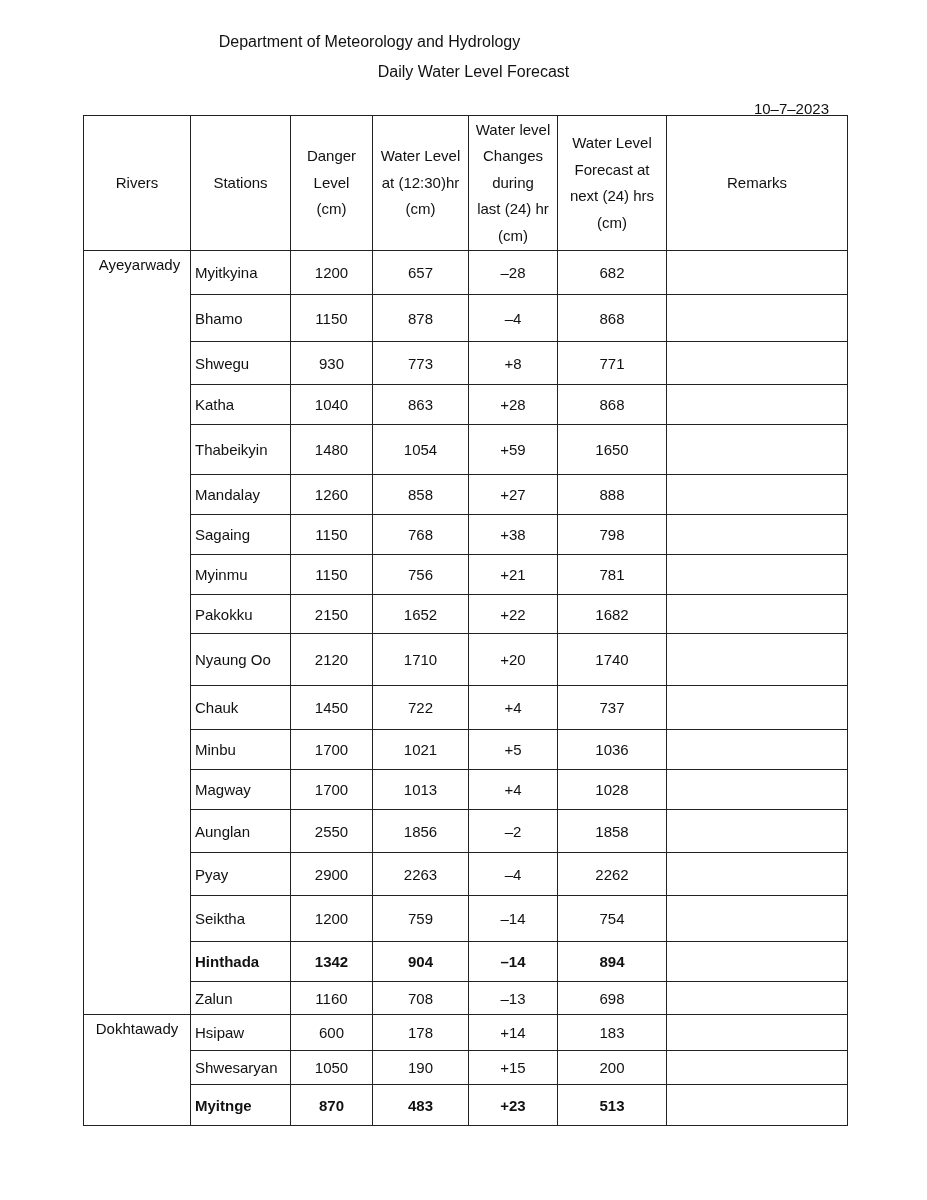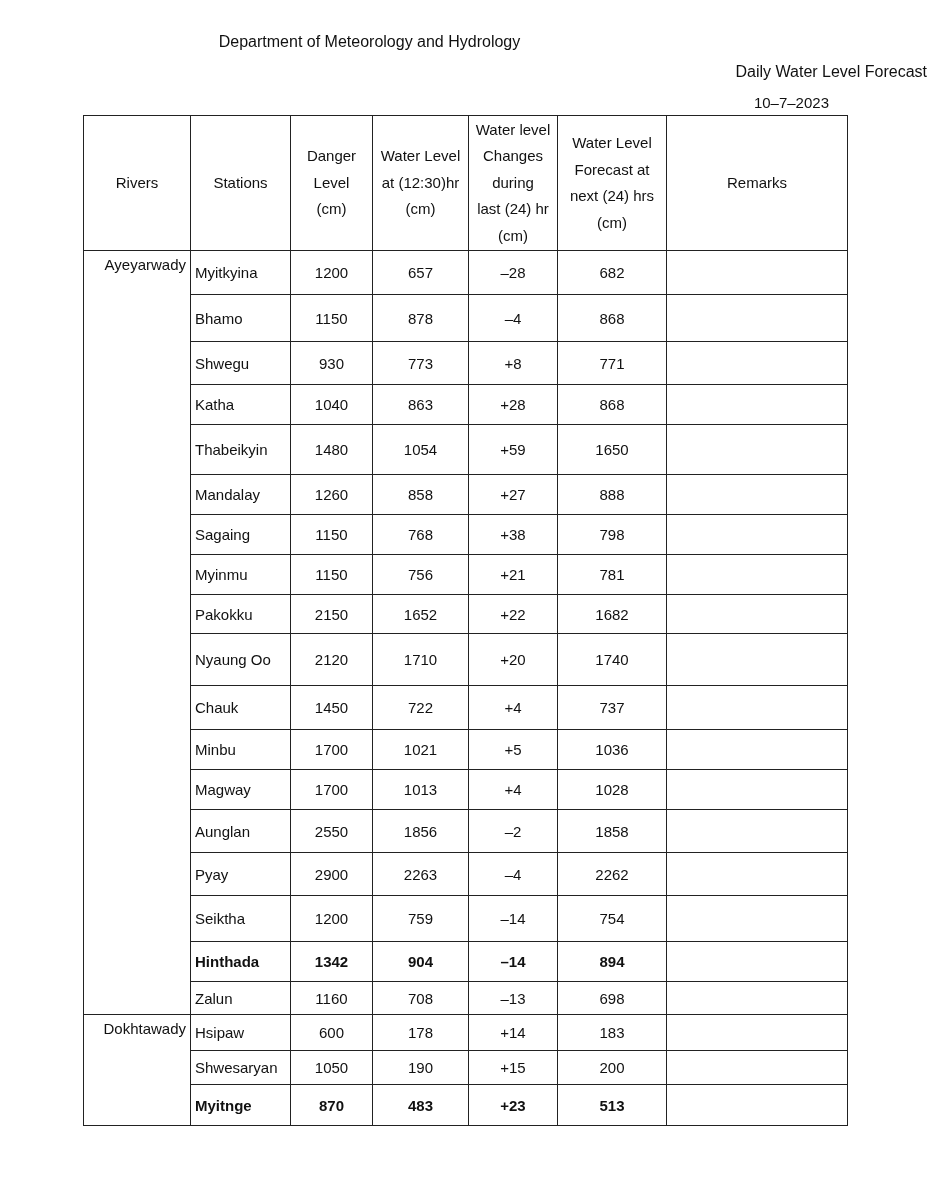--- a/index.html
+++ b/index.html
@@ -1,25 +1,25 @@
 <!DOCTYPE html>
 <html><head>
 <meta charset="utf-8">
 <style>
   html, body { margin:0; padding:0; background:#ffffff; }
   body { width:927px; height:1200px; position:relative; font-family:"Liberation Sans", sans-serif; color:#111; }
   .title1 { position:absolute; top:33px; left:0; width:737px; text-align:center; font-size:16px; padding-left:2px; box-sizing:border-box; }
-  .title2 { position:absolute; top:63px; left:0; width:927px; text-align:right; font-size:16px; padding-left:20px; box-sizing:border-box; }
-  .date { position:absolute; top:94px; right:98px; font-size:15px; }
+  .title2 { position:absolute; top:63px; left:0; width:927px; text-align:center; font-size:16px; padding-left:20px; box-sizing:border-box; }
+  .date { position:absolute; top:100px; right:98px; font-size:15px; }
   table { position:absolute; top:115px; left:83px; border-collapse:collapse; table-layout:fixed; width:764px; font-size:15px; }
   th, td { border:1.5px solid #222; padding:0; }
   th { font-weight:normal; text-align:center; vertical-align:middle; line-height:26.5px; height:134px; }
   td { text-align:center; vertical-align:middle; }
   td.station { text-align:left; padding-left:4px; }
-  td.river { text-align:right; vertical-align:top; padding:5px 4px 0 4px; border-bottom:1.5px solid #222;margin-top:16px; }
+  td.river { text-align:center; vertical-align:top; padding:5px 4px 0 4px; border-bottom:1.5px solid #222;margin-top:16px; }
   td.river.first { padding-left:9px; }
 </style>
 </head>
 <body>
 
 <div class="title1">Department of Meteorology and Hydrology</div>
 <div class="title2">Daily Water Level Forecast</div>
 <div class="date">10–7–2023</div>
 
 <table>

